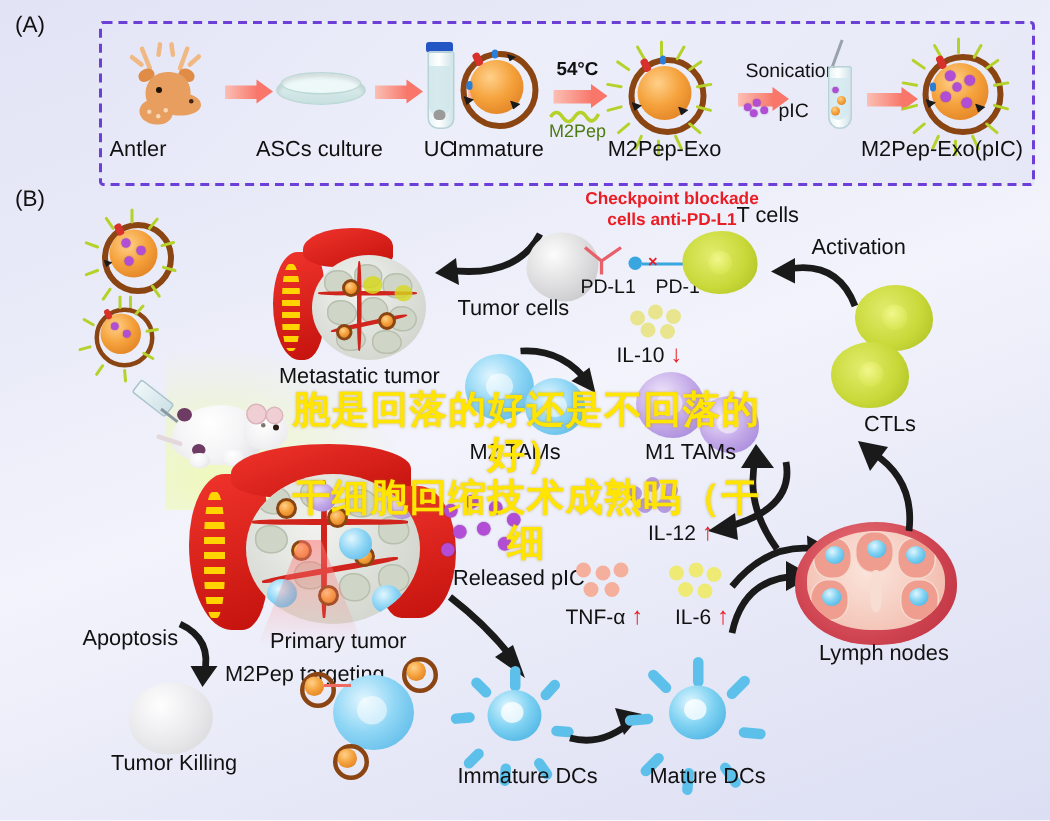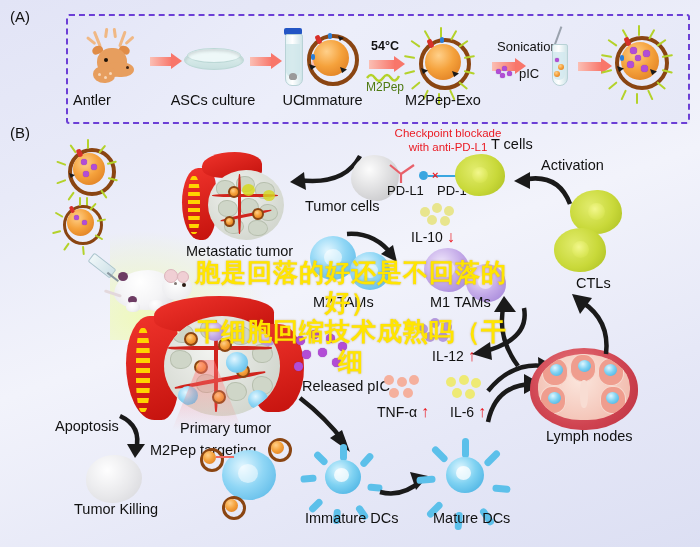--- a/index.html
+++ b/index.html
@@ -53,21 +53,21 @@
     border:1px solid #b8d2d6;border-radius:2px 2px 7px 7px;}
   .tube-cap{position:absolute;background:#2355c4;border-radius:2px;}
   .tube-liq{position:absolute;background:#cfe6ea;opacity:.85;}
   .tube-pellet{position:absolute;background:#9a9a9a;border-radius:50% 50% 40% 40%;}
 
   
   .sonic-probe{position:absolute;width:2px;background:#9aa2ad;transform:rotate(20deg);}
 
   
   .b-label{position:absolute;font-size:14.5px;color:#111;white-space:nowrap;}
-  .b-red{position:absolute;font-size:11.5px;color:#ea1c24;font-weight:normal;line-height:1.25;text-align:center;}
+  .b-red{position:absolute;font-size:11.5px;color:#ea1c24;font-weight:bold;line-height:1.25;text-align:center;}
   .cyto{position:absolute;font-size:14px;color:#111;white-space:nowrap;}
   .up-arrow,.down-arrow{color:#ea1c24;font-weight:bold;font-size:16px;}
 
   
   .tcell{position:absolute;border-radius:52% 46% 50% 48%/48% 52% 46% 50%;
     background:radial-gradient(circle at 40% 38%,#e2ec6e 0%,#c9d93a 55%,#a8bb1f 100%);}
   .tcell-nuc{position:absolute;border-radius:50%;
     background:radial-gradient(circle at 40% 35%,#f2f78c,#cede3c);}
   .tumorcell{position:absolute;border-radius:48% 52% 45% 55%/52% 45% 55% 48%;
     background:radial-gradient(circle at 38% 32%,#fcfcfc,#d7d7d9 60%,#bfbfc2 100%);}
@@ -271,20 +271,21 @@
     <div class="pic-dot" style="left:23px;top:19px;width:7px;height:7px;"></div>
     <div class="pic-dot" style="left:36px;top:22px;width:7px;height:7px;"></div>
     <div class="pic-dot" style="left:20px;top:33px;width:7px;height:7px;"></div>
     <div class="pic-dot" style="left:34px;top:37px;width:7px;height:7px;"></div>
     <div class="pic-dot" style="left:28px;top:27px;width:6px;height:6px;"></div>
     <div class="prot-red" style="left:18px;top:9px;width:5px;height:9px;transform:rotate(-25deg);"></div>
     <div class="prot-black" style="left:10px;top:38px;width:7px;height:6px;clip-path:polygon(0 0,100% 40%,30% 100%);"></div>
     <div class="prot-black" style="left:43px;top:41px;width:7px;height:6px;clip-path:polygon(0 0,100% 40%,30% 100%);"></div>
     <div class="prot-blue" style="left:13px;top:27px;width:4px;height:6px;"></div>
   </div>
+  <div class="a-label" style="left:563px;top:92px;width:130px;">M2Pep-Exo(pIC)</div>
 
   <div class="panel-tag" id="tagB">(B)</div>
 
   <div style="position:absolute;left:60px;top:140px;width:56px;height:56px;">
     <div class="exo-ring" style="left:8px;top:8px;width:40px;height:40px;border-width:4px;"></div>
     <div class="exo-core" style="left:13px;top:13px;width:32px;height:32px;"></div>
     <div class="spike" style="left:27px;top:-1px;height:10px;transform:rotate(0deg);"></div>
     <div class="spike" style="left:38px;top:3px;height:10px;transform:rotate(40deg);"></div>
     <div class="spike" style="left:46px;top:14px;height:10px;transform:rotate(75deg);"></div>
     <div class="spike" style="left:47px;top:28px;height:10px;transform:rotate(105deg);"></div>
@@ -364,21 +365,21 @@
   <svg class="arrow-svg" style="left:284px;top:150px;" width="80" height="46">
     <path d="M76 6 Q60 36 14 30" stroke="#1a1a1a" stroke-width="4.5" fill="none"></path>
     <path d="M20 22 L6 32 L22 40 Z" fill="#1a1a1a"></path>
   </svg>
 
   <div class="tumorcell" style="left:351px;top:155px;width:48px;height:46px;"></div>
   <div class="b-label" style="left:305px;top:198px;">Tumor cells</div>
 
   <div class="b-red" style="left:368px;top:126px;width:160px;">
     <span>Checkpoint blockade</span><br>
-    <span>with anti-PD-L1</span>
+    <span>cells anti-PD-L1</span>
   </div>
 
   <svg class="pdl1-y" style="left:388px;top:163px;" width="28" height="22">
     <path d="M2 2 L13 11 M26 2 L13 11 M13 11 L13 20" stroke="#e8606a" stroke-width="2.2" fill="none"></path>
   </svg>
   <div class="pd1-ball" style="left:419px;top:171px;width:9px;height:9px;"></div>
   <div class="pd1-stick" style="left:428px;top:175px;width:28px;"></div>
   <div class="x-mark" style="left:432px;top:169px;">×</div>
   <div class="b-label" style="left:387px;top:183px;font-size:13px;">PD-L1</div>
   <div class="b-label" style="left:437px;top:183px;font-size:13px;">PD-1</div>

